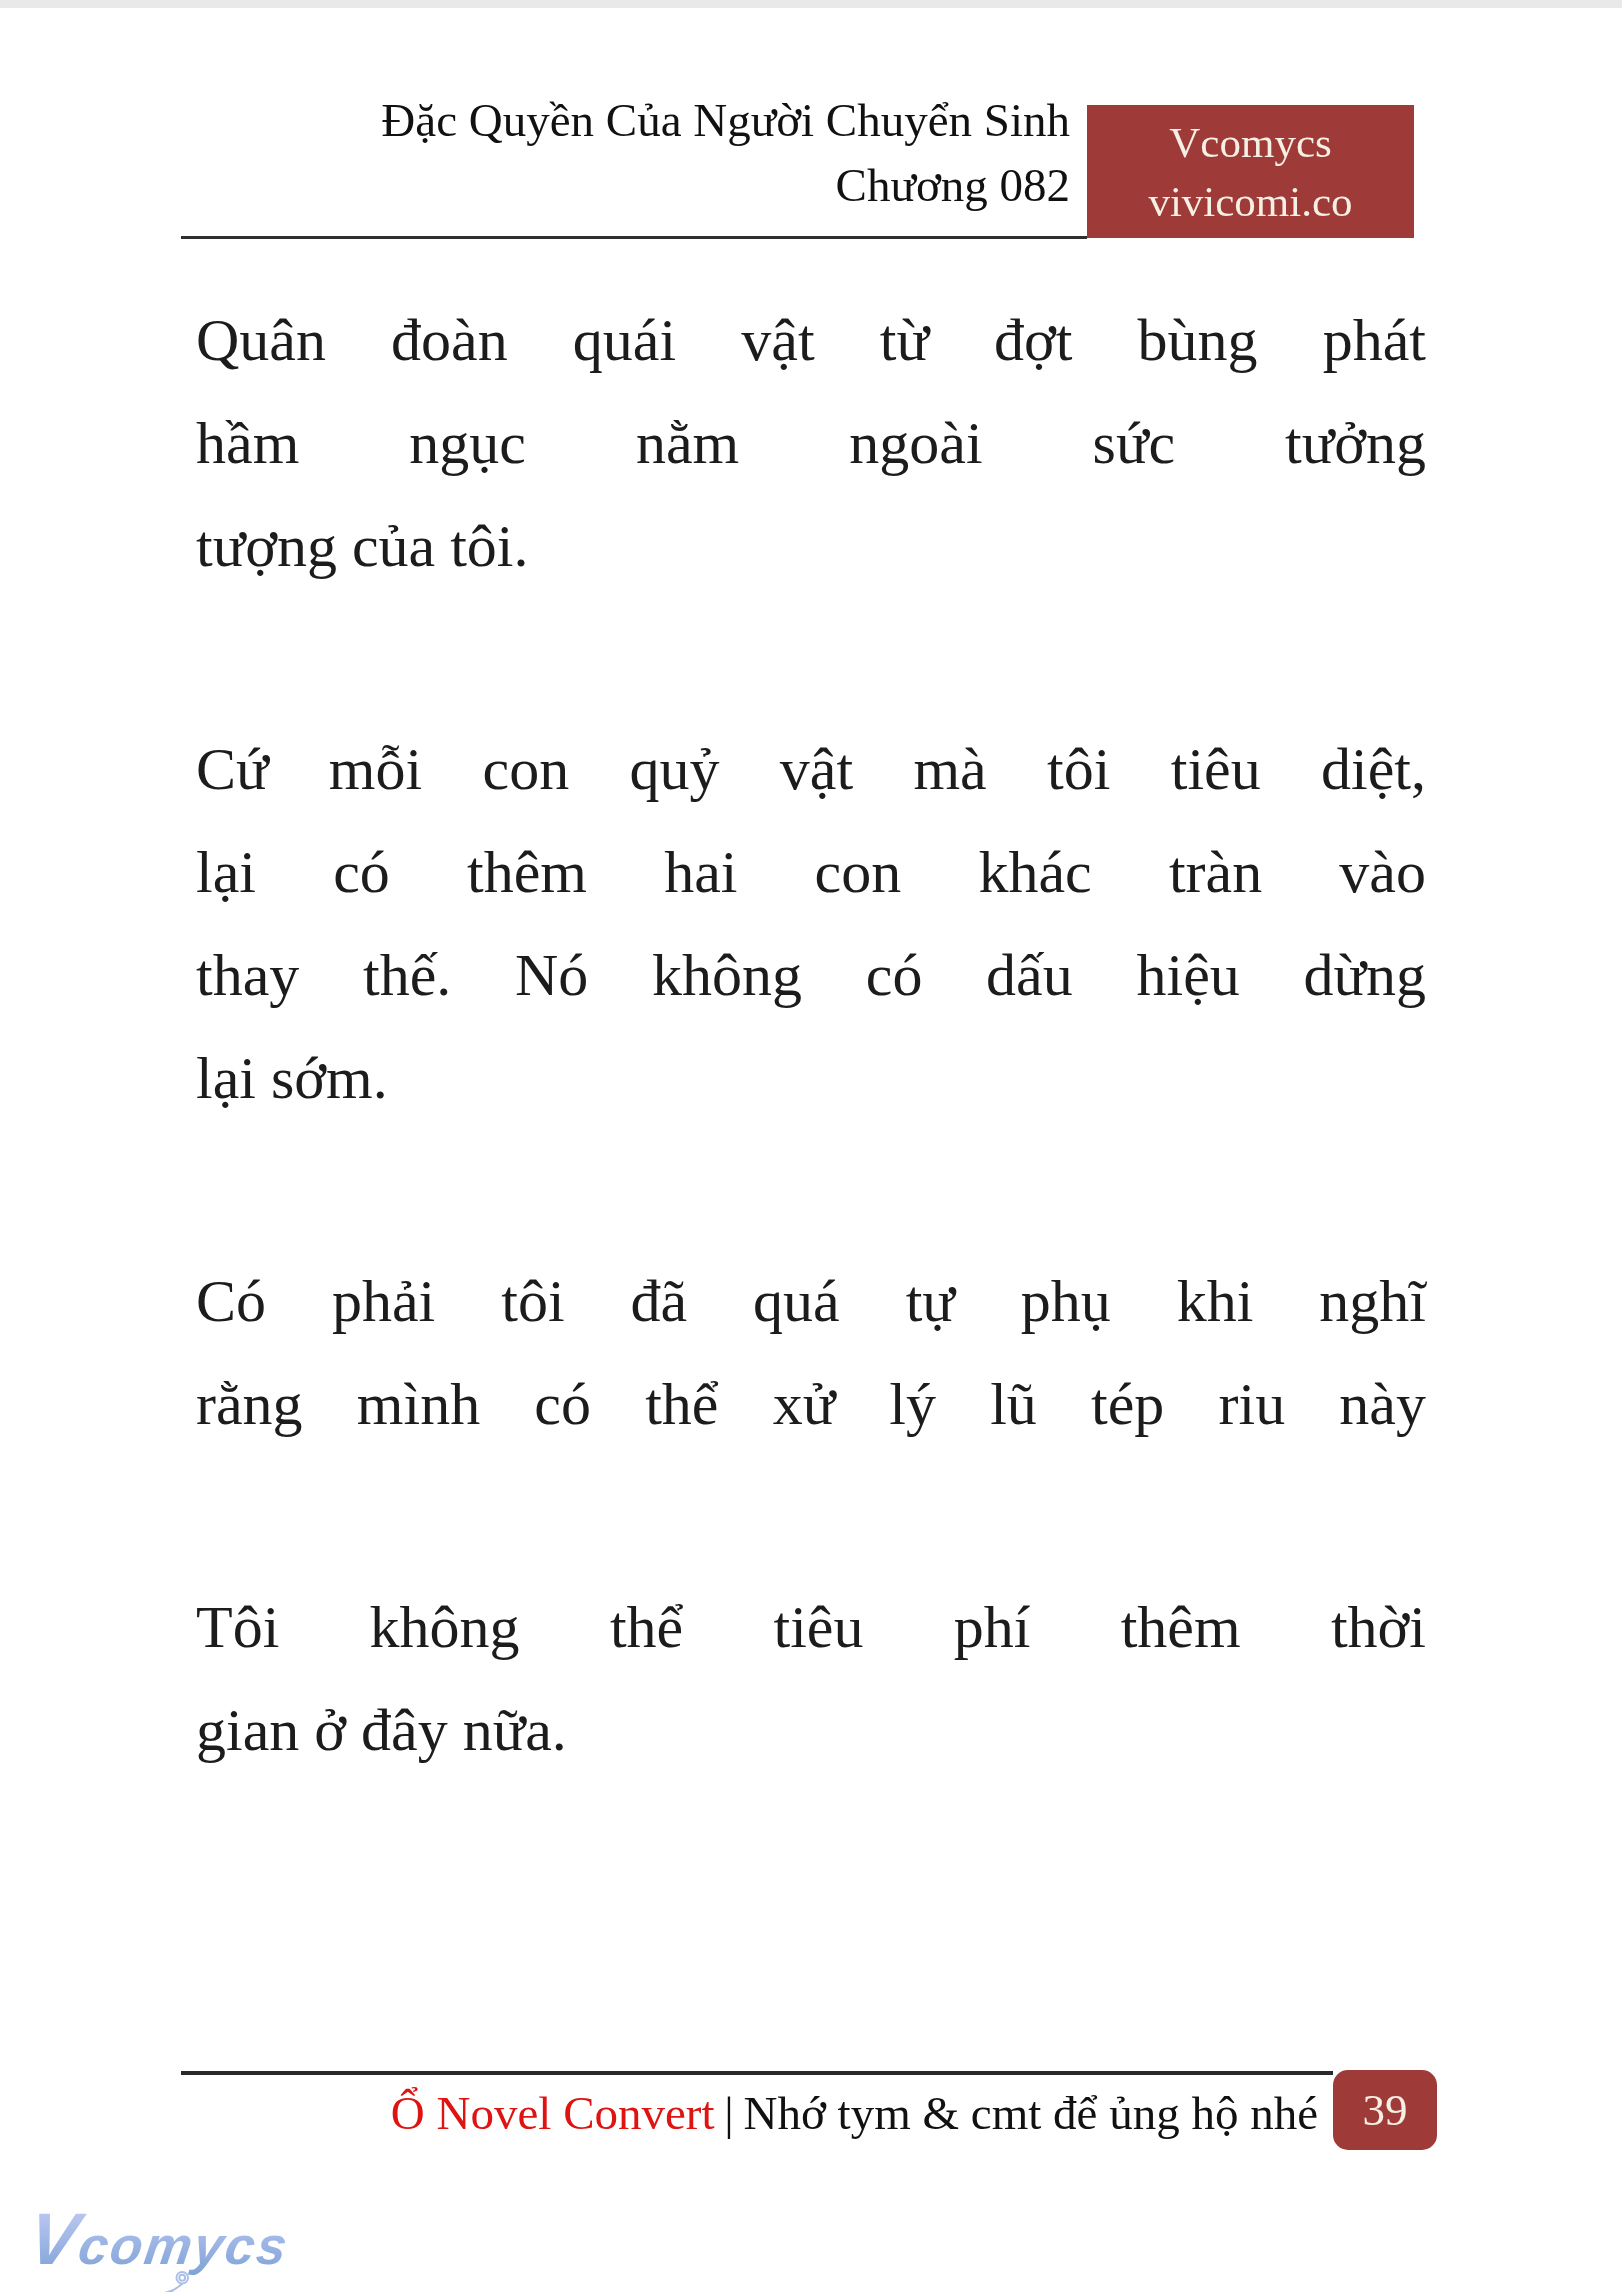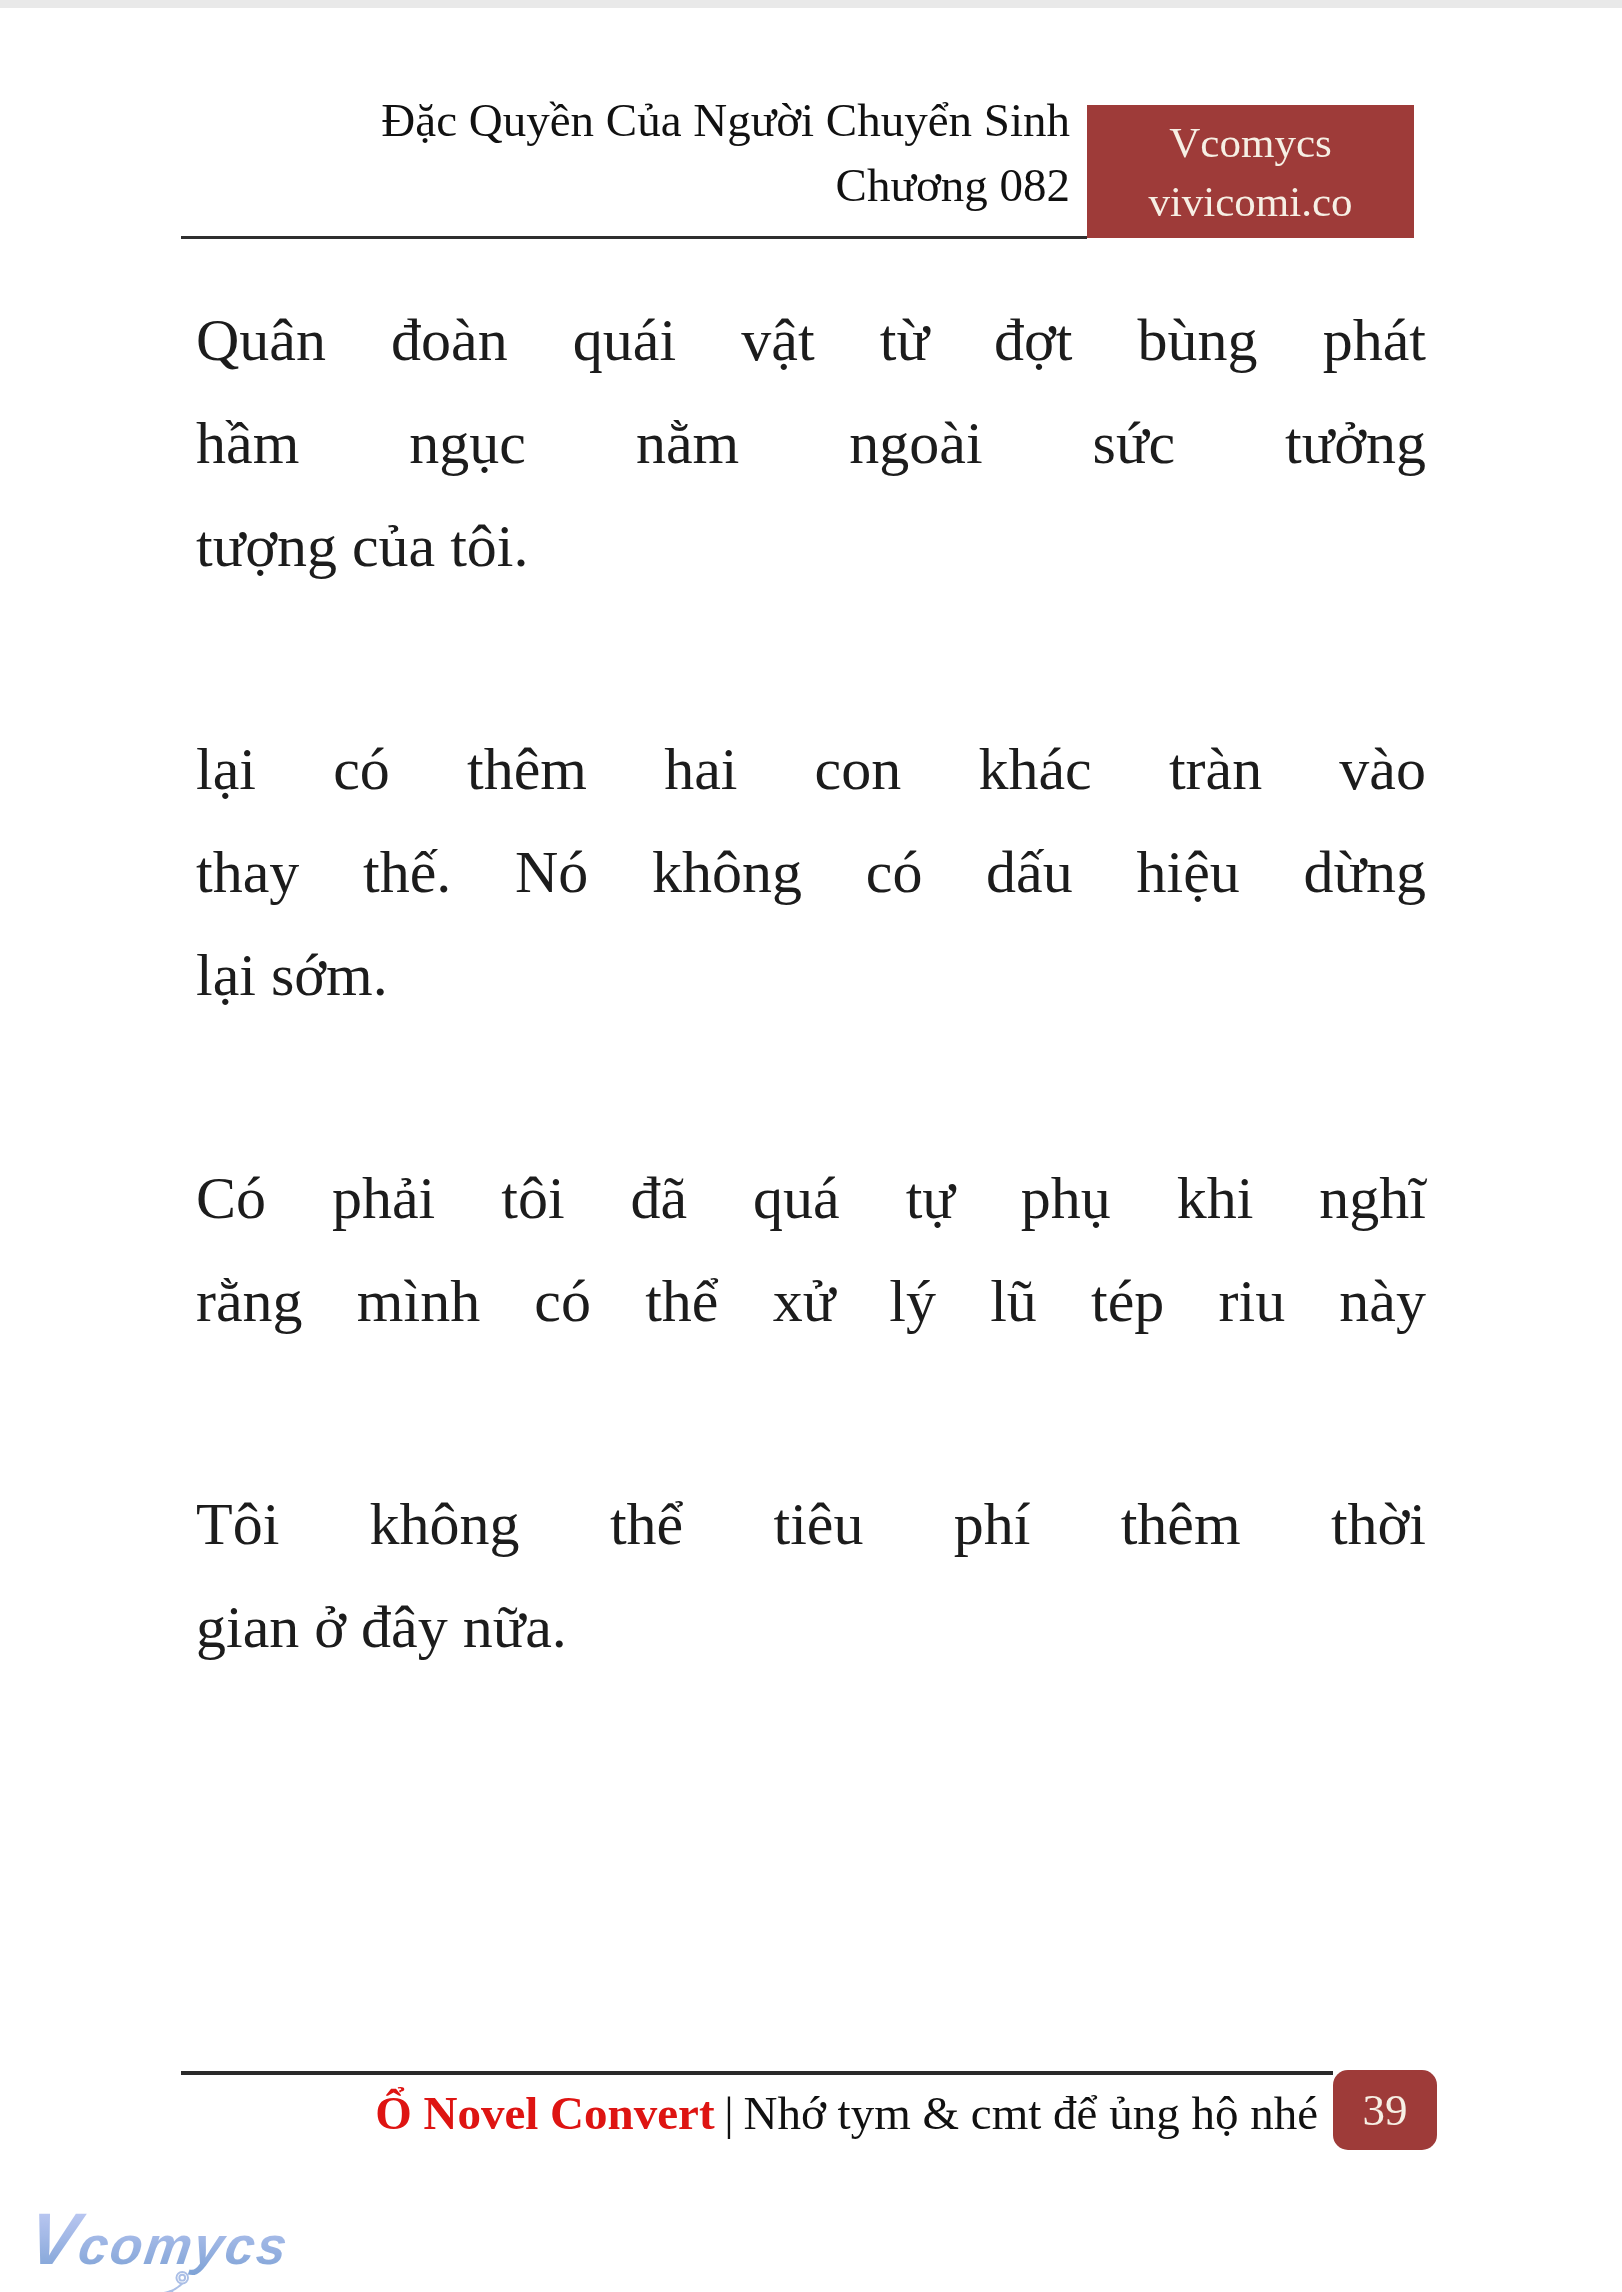--- a/index.html
+++ b/index.html
@@ -67,21 +67,21 @@
     width:1152px;height:3.9px;background:#2a2a2a;
   }
   .footer-text{
     position:absolute;top:2074px;right:304px;
     font-size:47px;line-height:63px;
     white-space:nowrap;
     color:#111;
   }
   .footer-brand{
     color:var(--brand-red);
-    font-weight:bold;
+    font-weight:normal;
   }
   .footer-sep{color:#111;font-weight:normal;padding:0 9.8px;}
   .page-badge{
     position:absolute;left:1333px;top:2062px;
     width:104px;height:80px;
     background:var(--badge-bg);
     color:var(--badge-fg);
     display:flex;align-items:center;justify-content:center;
     font-size:45px;
     border-radius:15px;
@@ -125,20 +125,21 @@
 
   <div class="header-rule"></div>
 
   <div class="body-text">
       <div class="paragraph">
         <div class="line">Quân đoàn quái vật từ đợt bùng phát</div>
         <div class="line">hầm ngục nằm ngoài sức tưởng</div>
         <div class="line last">tượng của tôi.</div>
       </div>
       <div class="paragraph">
+        <div class="line">Cứ mỗi con quỷ vật mà tôi tiêu diệt,</div>
         <div class="line">lại có thêm hai con khác tràn vào</div>
         <div class="line">thay thế. Nó không có dấu hiệu dừng</div>
         <div class="line last">lại sớm.</div>
       </div>
       <div class="paragraph">
         <div class="line">Có phải tôi đã quá tự phụ khi nghĩ</div>
         <div class="line">rằng mình có thể xử lý lũ tép riu này</div>
       </div>
       <div class="paragraph">
         <div class="line">Tôi không thể tiêu phí thêm thời</div>

